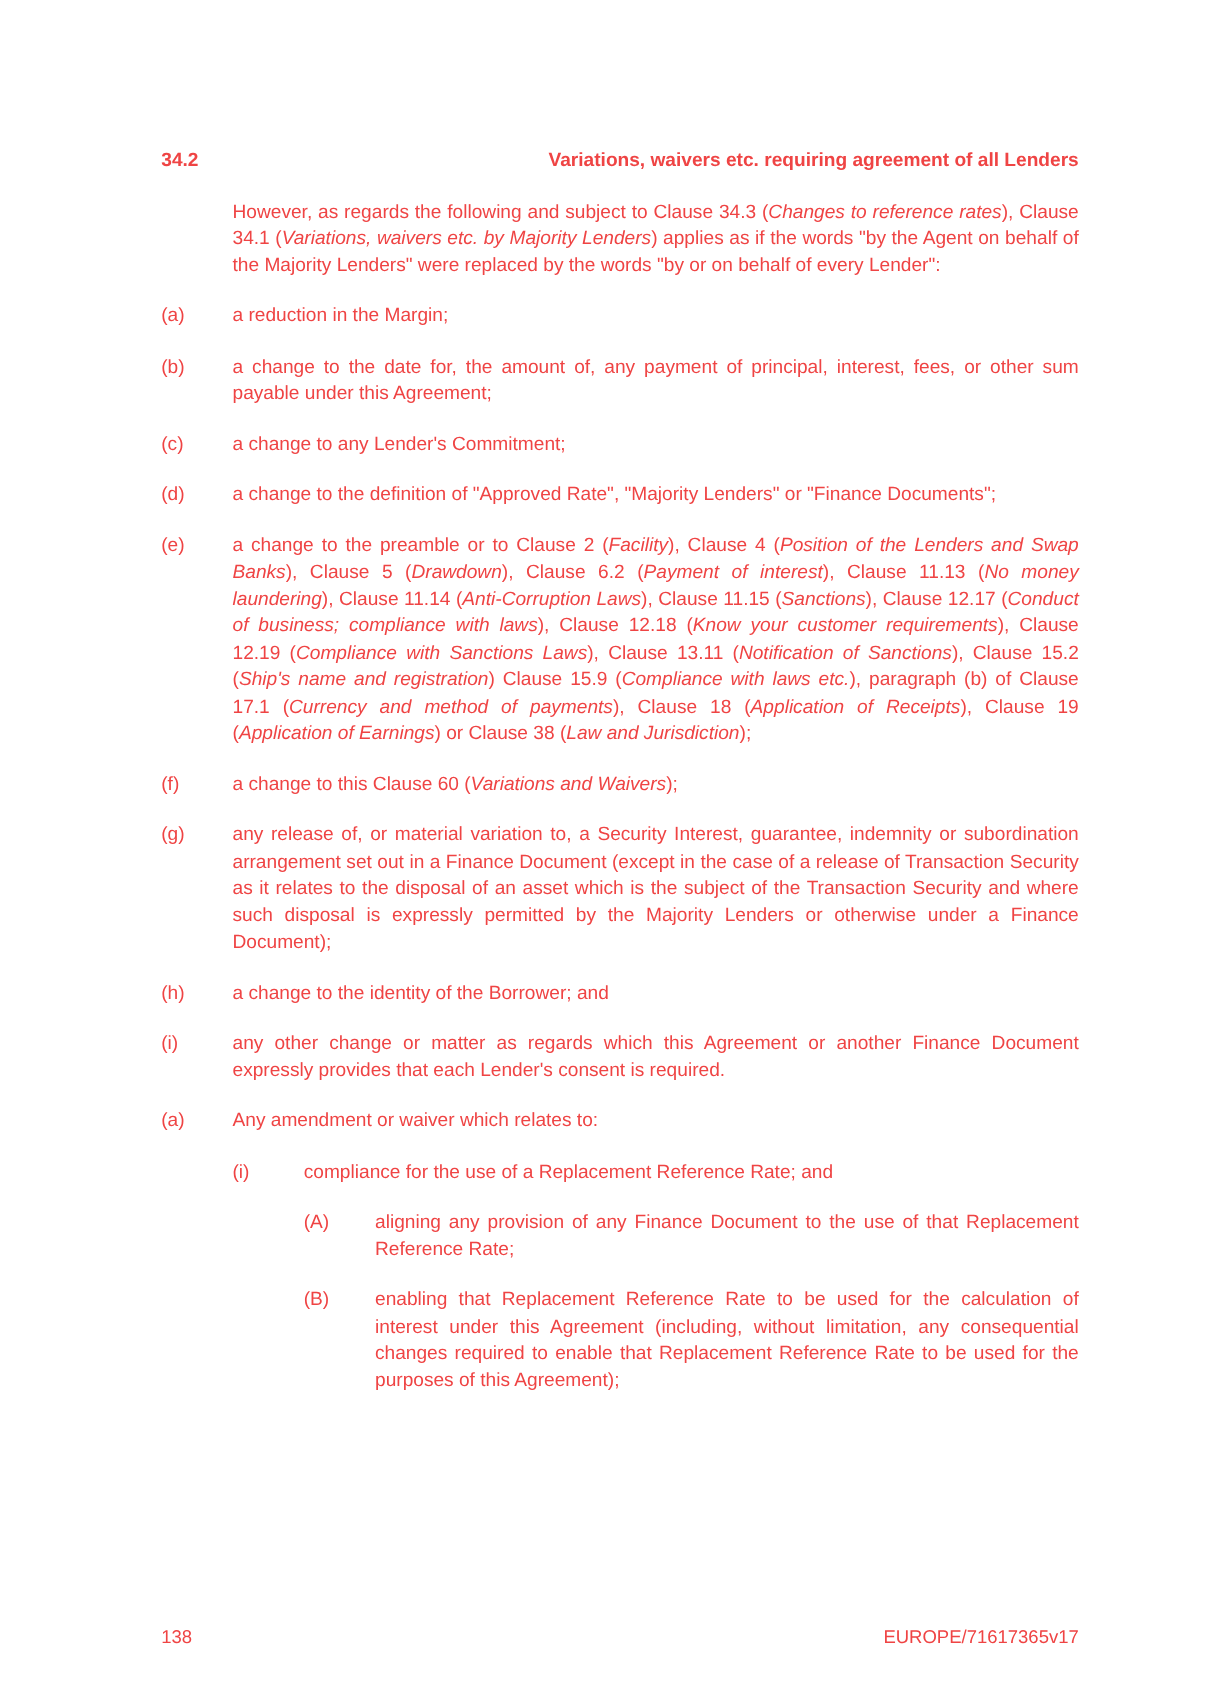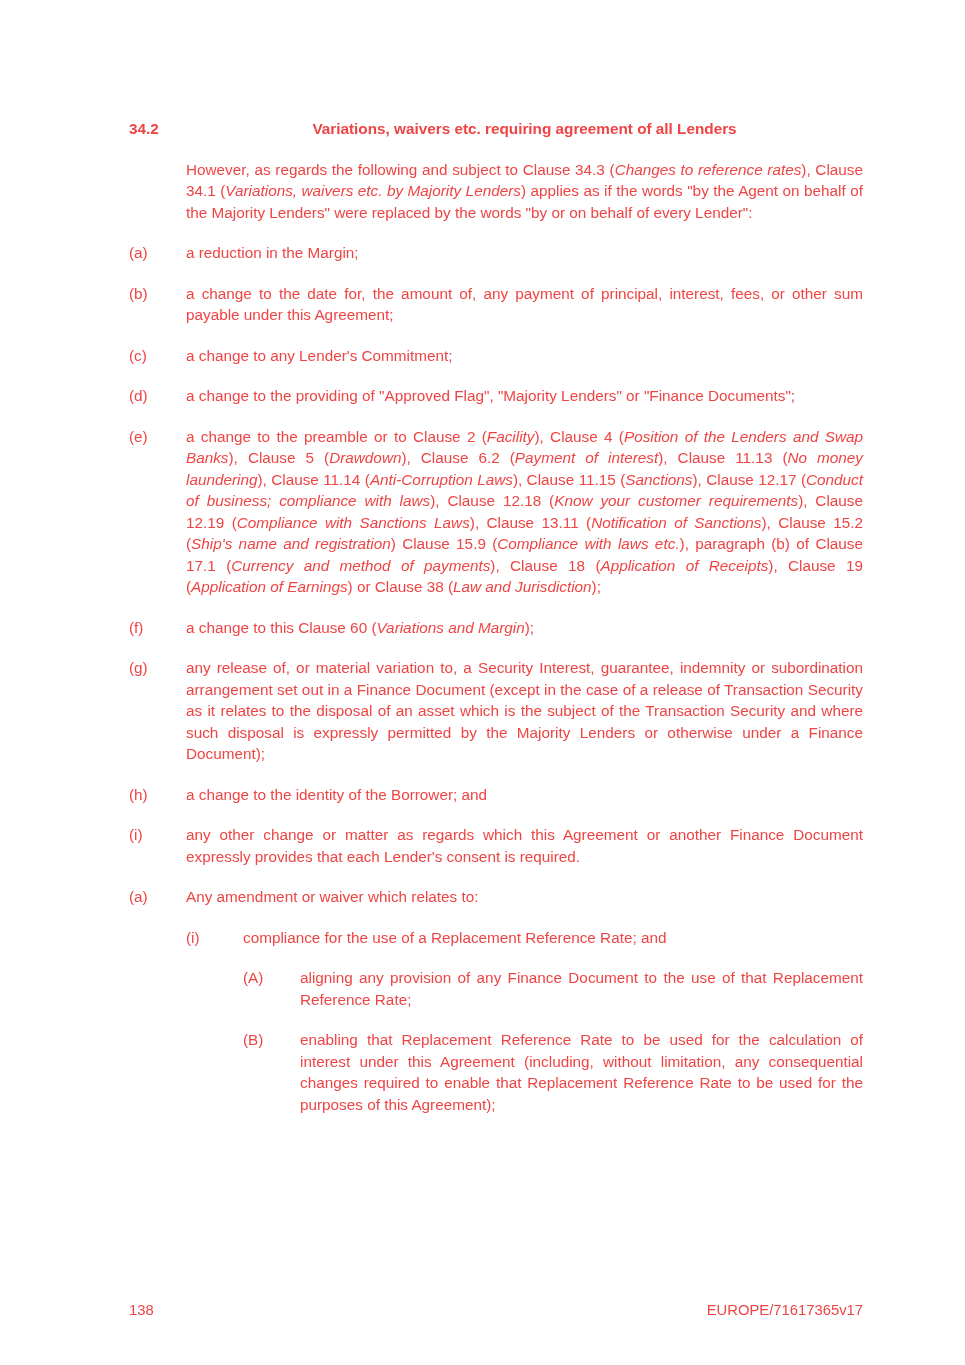--- a/index.html
+++ b/index.html
@@ -25,21 +25,21 @@
   .row { display: flex; }
   .marker {
     flex: 0 0 57px;
     min-width: 57px;
   }
   .body {
     flex: 1 1 auto;
     text-align: justify;
   }
   .heading { font-weight: bold; }
-  .heading .body { text-align: center; }
+  .heading .body { text-align: right; }
   .para .body { text-align: justify; }
   .para { padding-left: 57px; }
   .level-0 { margin-left: 0; }
   .level-1 { margin-left: 57px; }
   .level-2 { margin-left: 114px; }
   em { }
   .footer {
     position: absolute;
     left: 117px;
     top: 1300px;
@@ -78,29 +78,29 @@
       <div class="block row item level-0">
         <span class="marker">(b)</span>
         <div class="body"><span>a change to the date for, the amount of, any payment of principal, interest, fees, or other sum payable under this Agreement;</span></div>
       </div>
       <div class="block row item level-0">
         <span class="marker">(c)</span>
         <div class="body"><span>a change to any Lender's Commitment;</span></div>
       </div>
       <div class="block row item level-0">
         <span class="marker">(d)</span>
-        <div class="body"><span>a change to the providing of "Approved Flag", "Majority Lenders" or "Finance Documents";</span></div>
+        <div class="body"><span>a change to the definition of "Approved Rate", "Majority Lenders" or "Finance Documents";</span></div>
       </div>
       <div class="block row item level-0">
         <span class="marker">(e)</span>
         <div class="body"><span>a change to the preamble or to Clause 2 (</span><em>Facility</em><span>), Clause 4 (</span><em>Position of the Lenders and Swap Banks</em><span>), Clause 5 (</span><em>Drawdown</em><span>), Clause 6.2 (</span><em>Payment of interest</em><span>), Clause 11.13 (</span><em>No money laundering</em><span>), Clause 11.14 (</span><em>Anti-Corruption Laws</em><span>),  Clause 11.15 (</span><em>Sanctions</em><span>), Clause 12.17 (</span><em>Conduct of business; compliance with laws</em><span>), Clause 12.18 (</span><em>Know your customer requirements</em><span>), Clause 12.19 (</span><em>Compliance with Sanctions Laws</em><span>), Clause 13.11 (</span><em>Notification of Sanctions</em><span>), Clause 15.2 (</span><em>Ship's name and registration</em><span>) Clause 15.9 (</span><em>Compliance with laws etc.</em><span>), paragraph (b) of Clause 17.1 (</span><em>Currency and method of payments</em><span>), Clause 18 (</span><em>Application of Receipts</em><span>), Clause 19 (</span><em>Application of Earnings</em><span>) or Clause 38 (</span><em>Law and Jurisdiction</em><span>);</span></div>
       </div>
       <div class="block row item level-0">
         <span class="marker">(f)</span>
-        <div class="body"><span>a change to this Clause 60 (</span><em>Variations and Margin</em><span>);</span></div>
+        <div class="body"><span>a change to this Clause 60 (</span><em>Variations and Waivers</em><span>);</span></div>
       </div>
       <div class="block row item level-0">
         <span class="marker">(g)</span>
         <div class="body"><span>any release of, or material variation to, a Security Interest, guarantee, indemnity or subordination arrangement set out in a Finance Document (except in the case of a release of Transaction Security as it relates to the disposal of an asset which is the subject of the Transaction Security and where such disposal is expressly permitted by the Majority Lenders or otherwise under a Finance Document);</span></div>
       </div>
       <div class="block row item level-0">
         <span class="marker">(h)</span>
         <div class="body"><span>a change to the identity of the Borrower; and</span></div>
       </div>
       <div class="block row item level-0">

